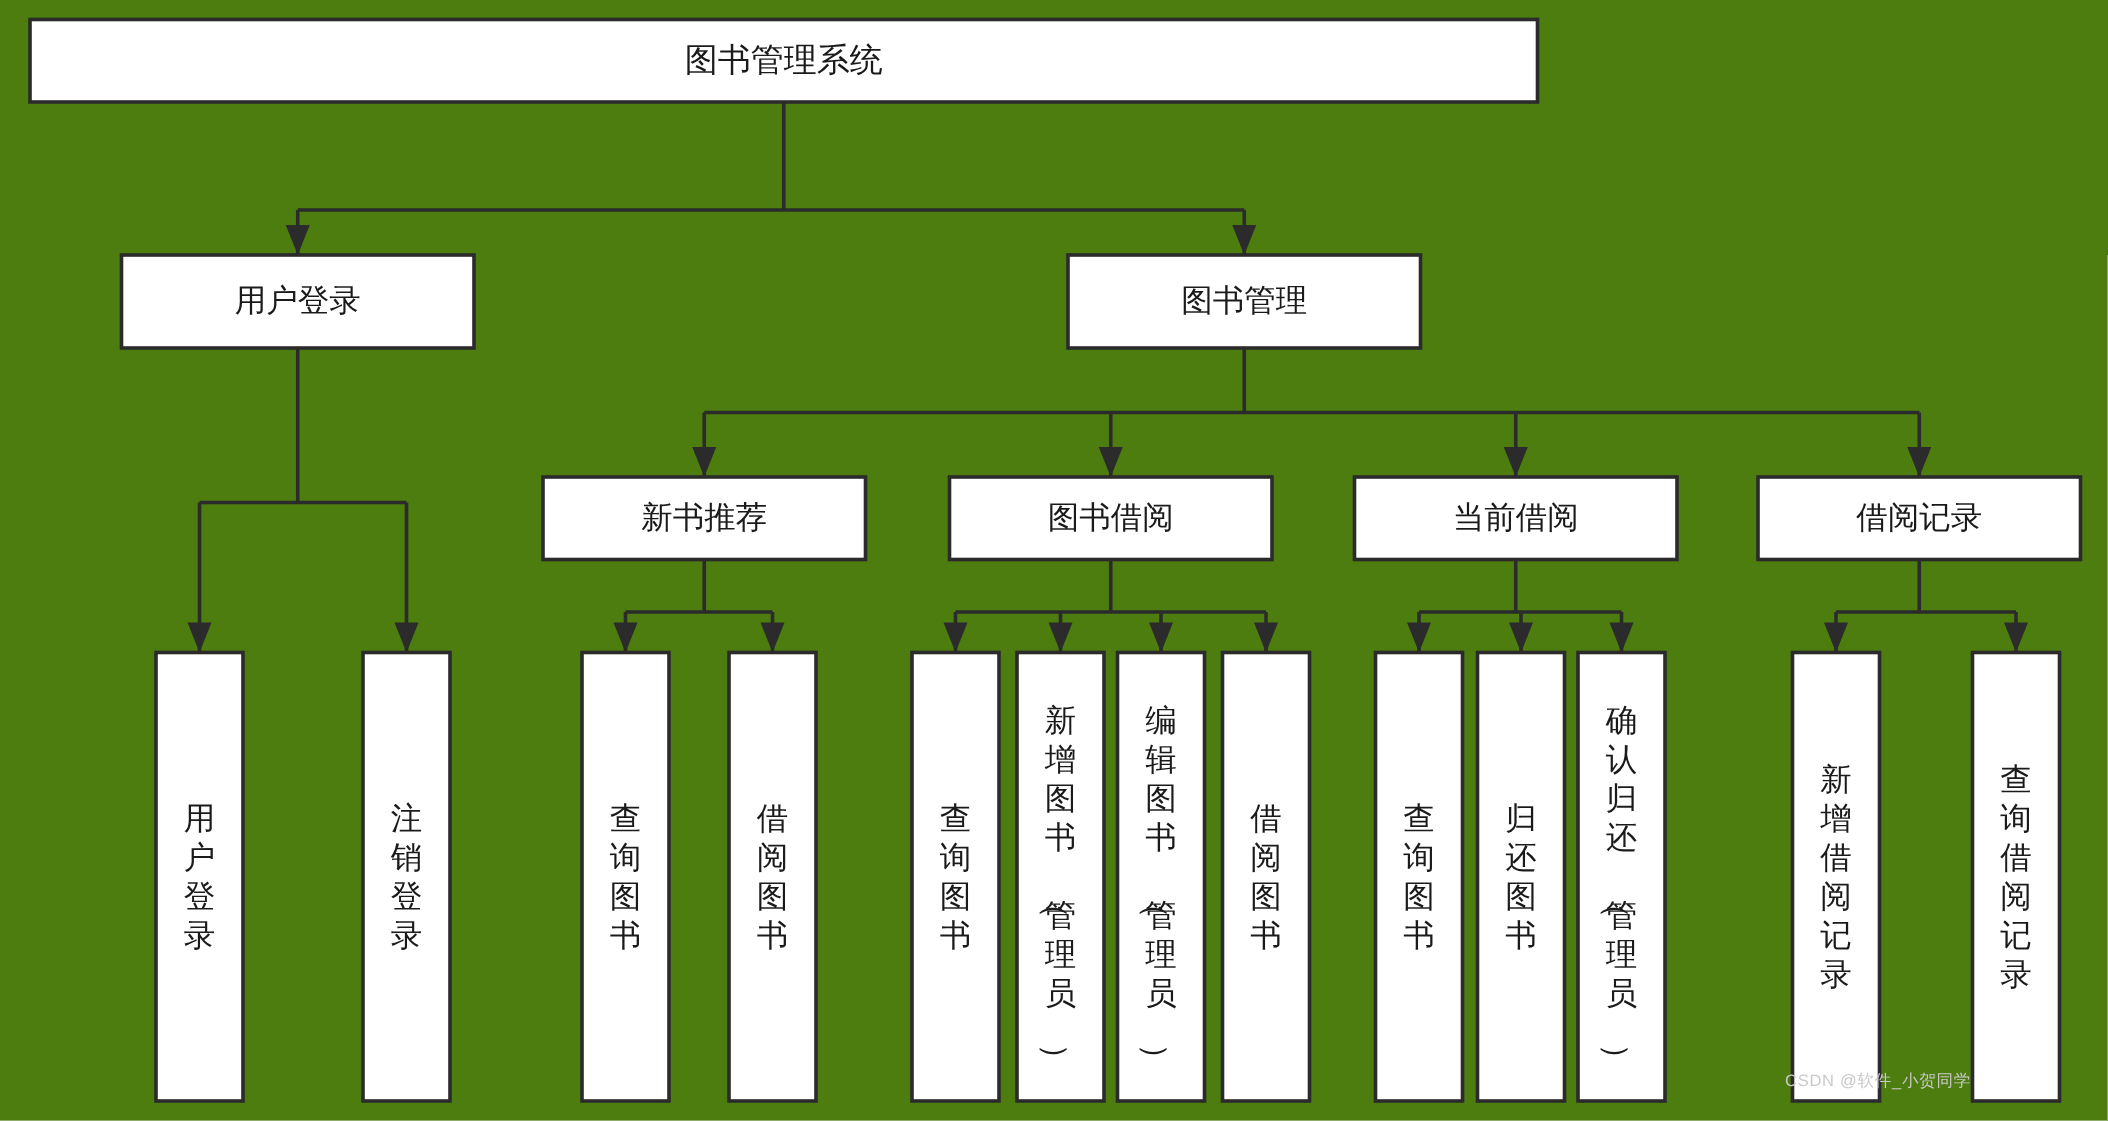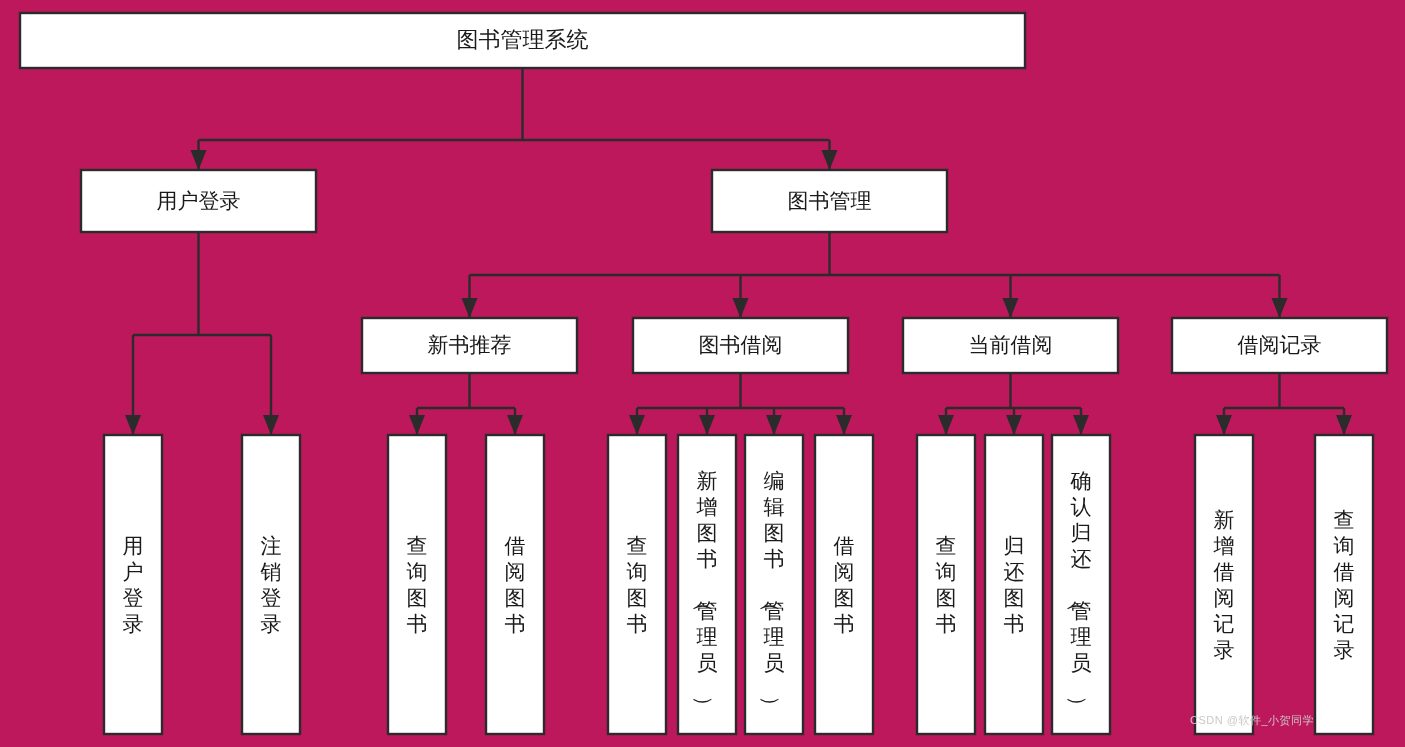--- a/index.html
+++ b/index.html
@@ -10,21 +10,21 @@
   body {
     width: 1405px;
     height: 747px;
     font-family: "Liberation Sans", "DejaVu Sans", sans-serif;
     overflow: hidden;
   }
   #diagram-root {
     position: relative;
     width: 1405px;
     height: 747px;
-    background: #be185d;
+    background: #4d7c0f;
   }
   svg.diagram-canvas {
     position: absolute;
     left: 0;
     top: 0;
     width: 1405px;
     height: 747px;
   }
   .node-box {
     fill: #ffffff;

